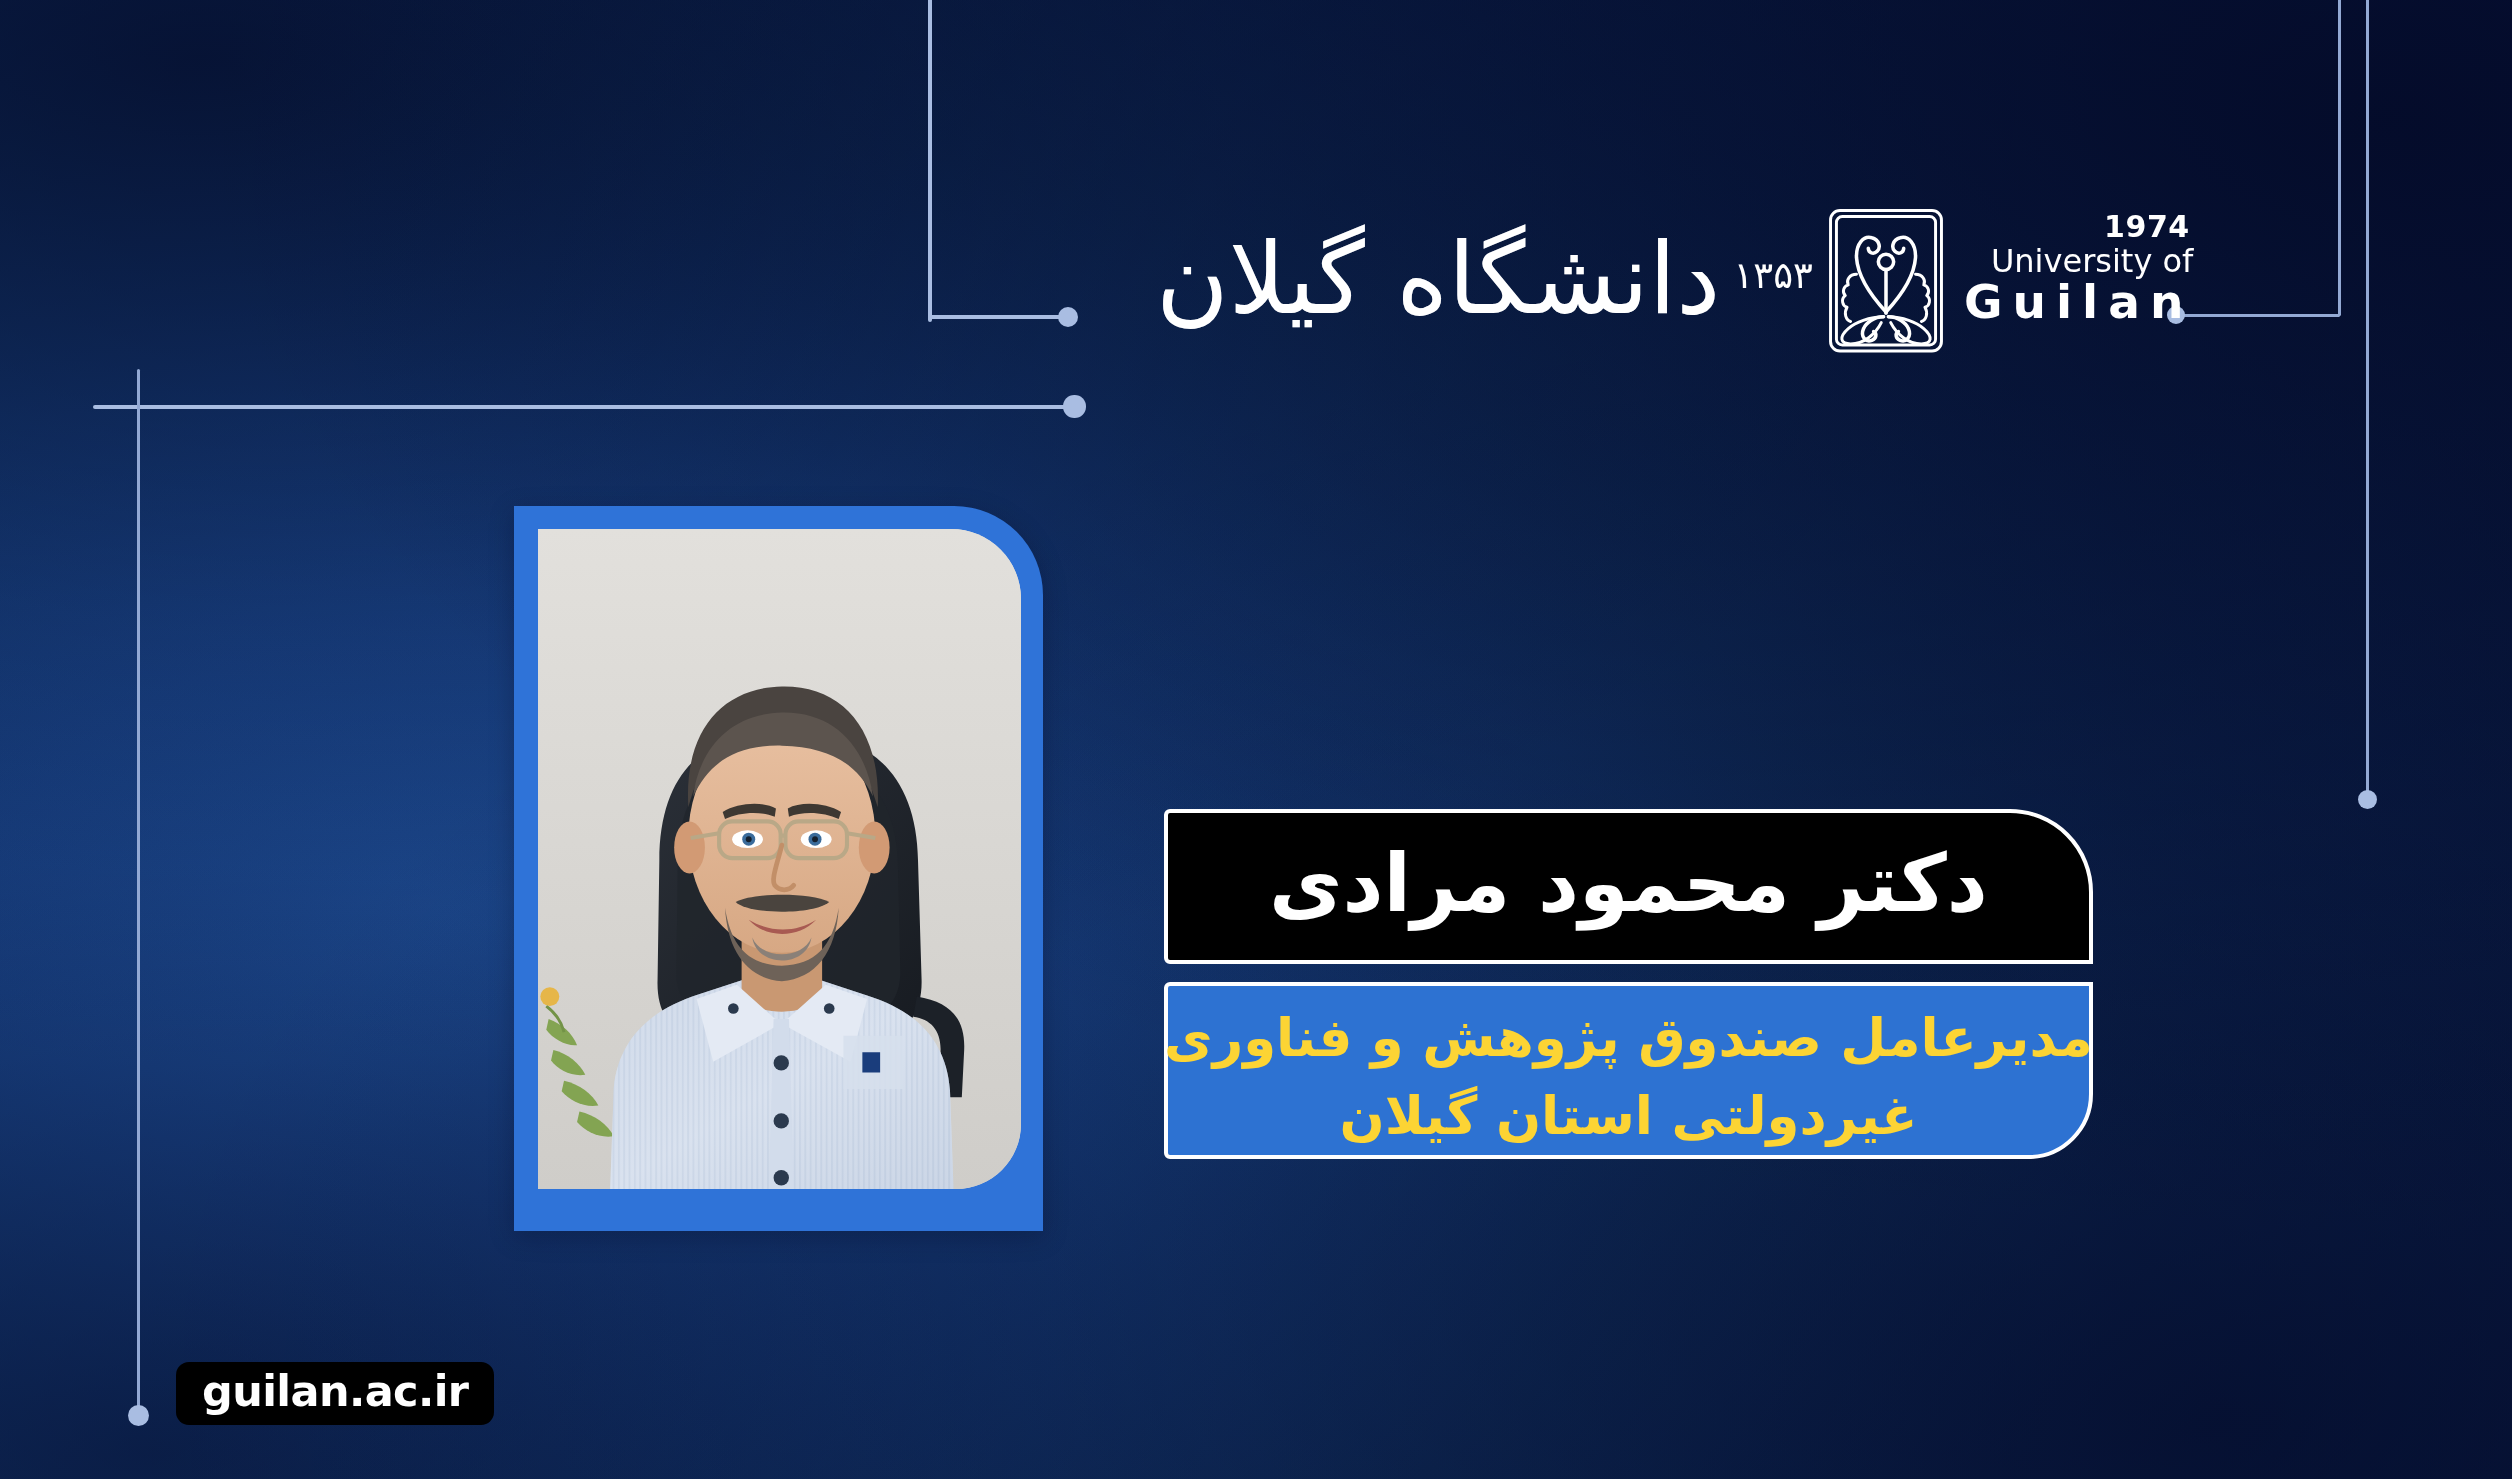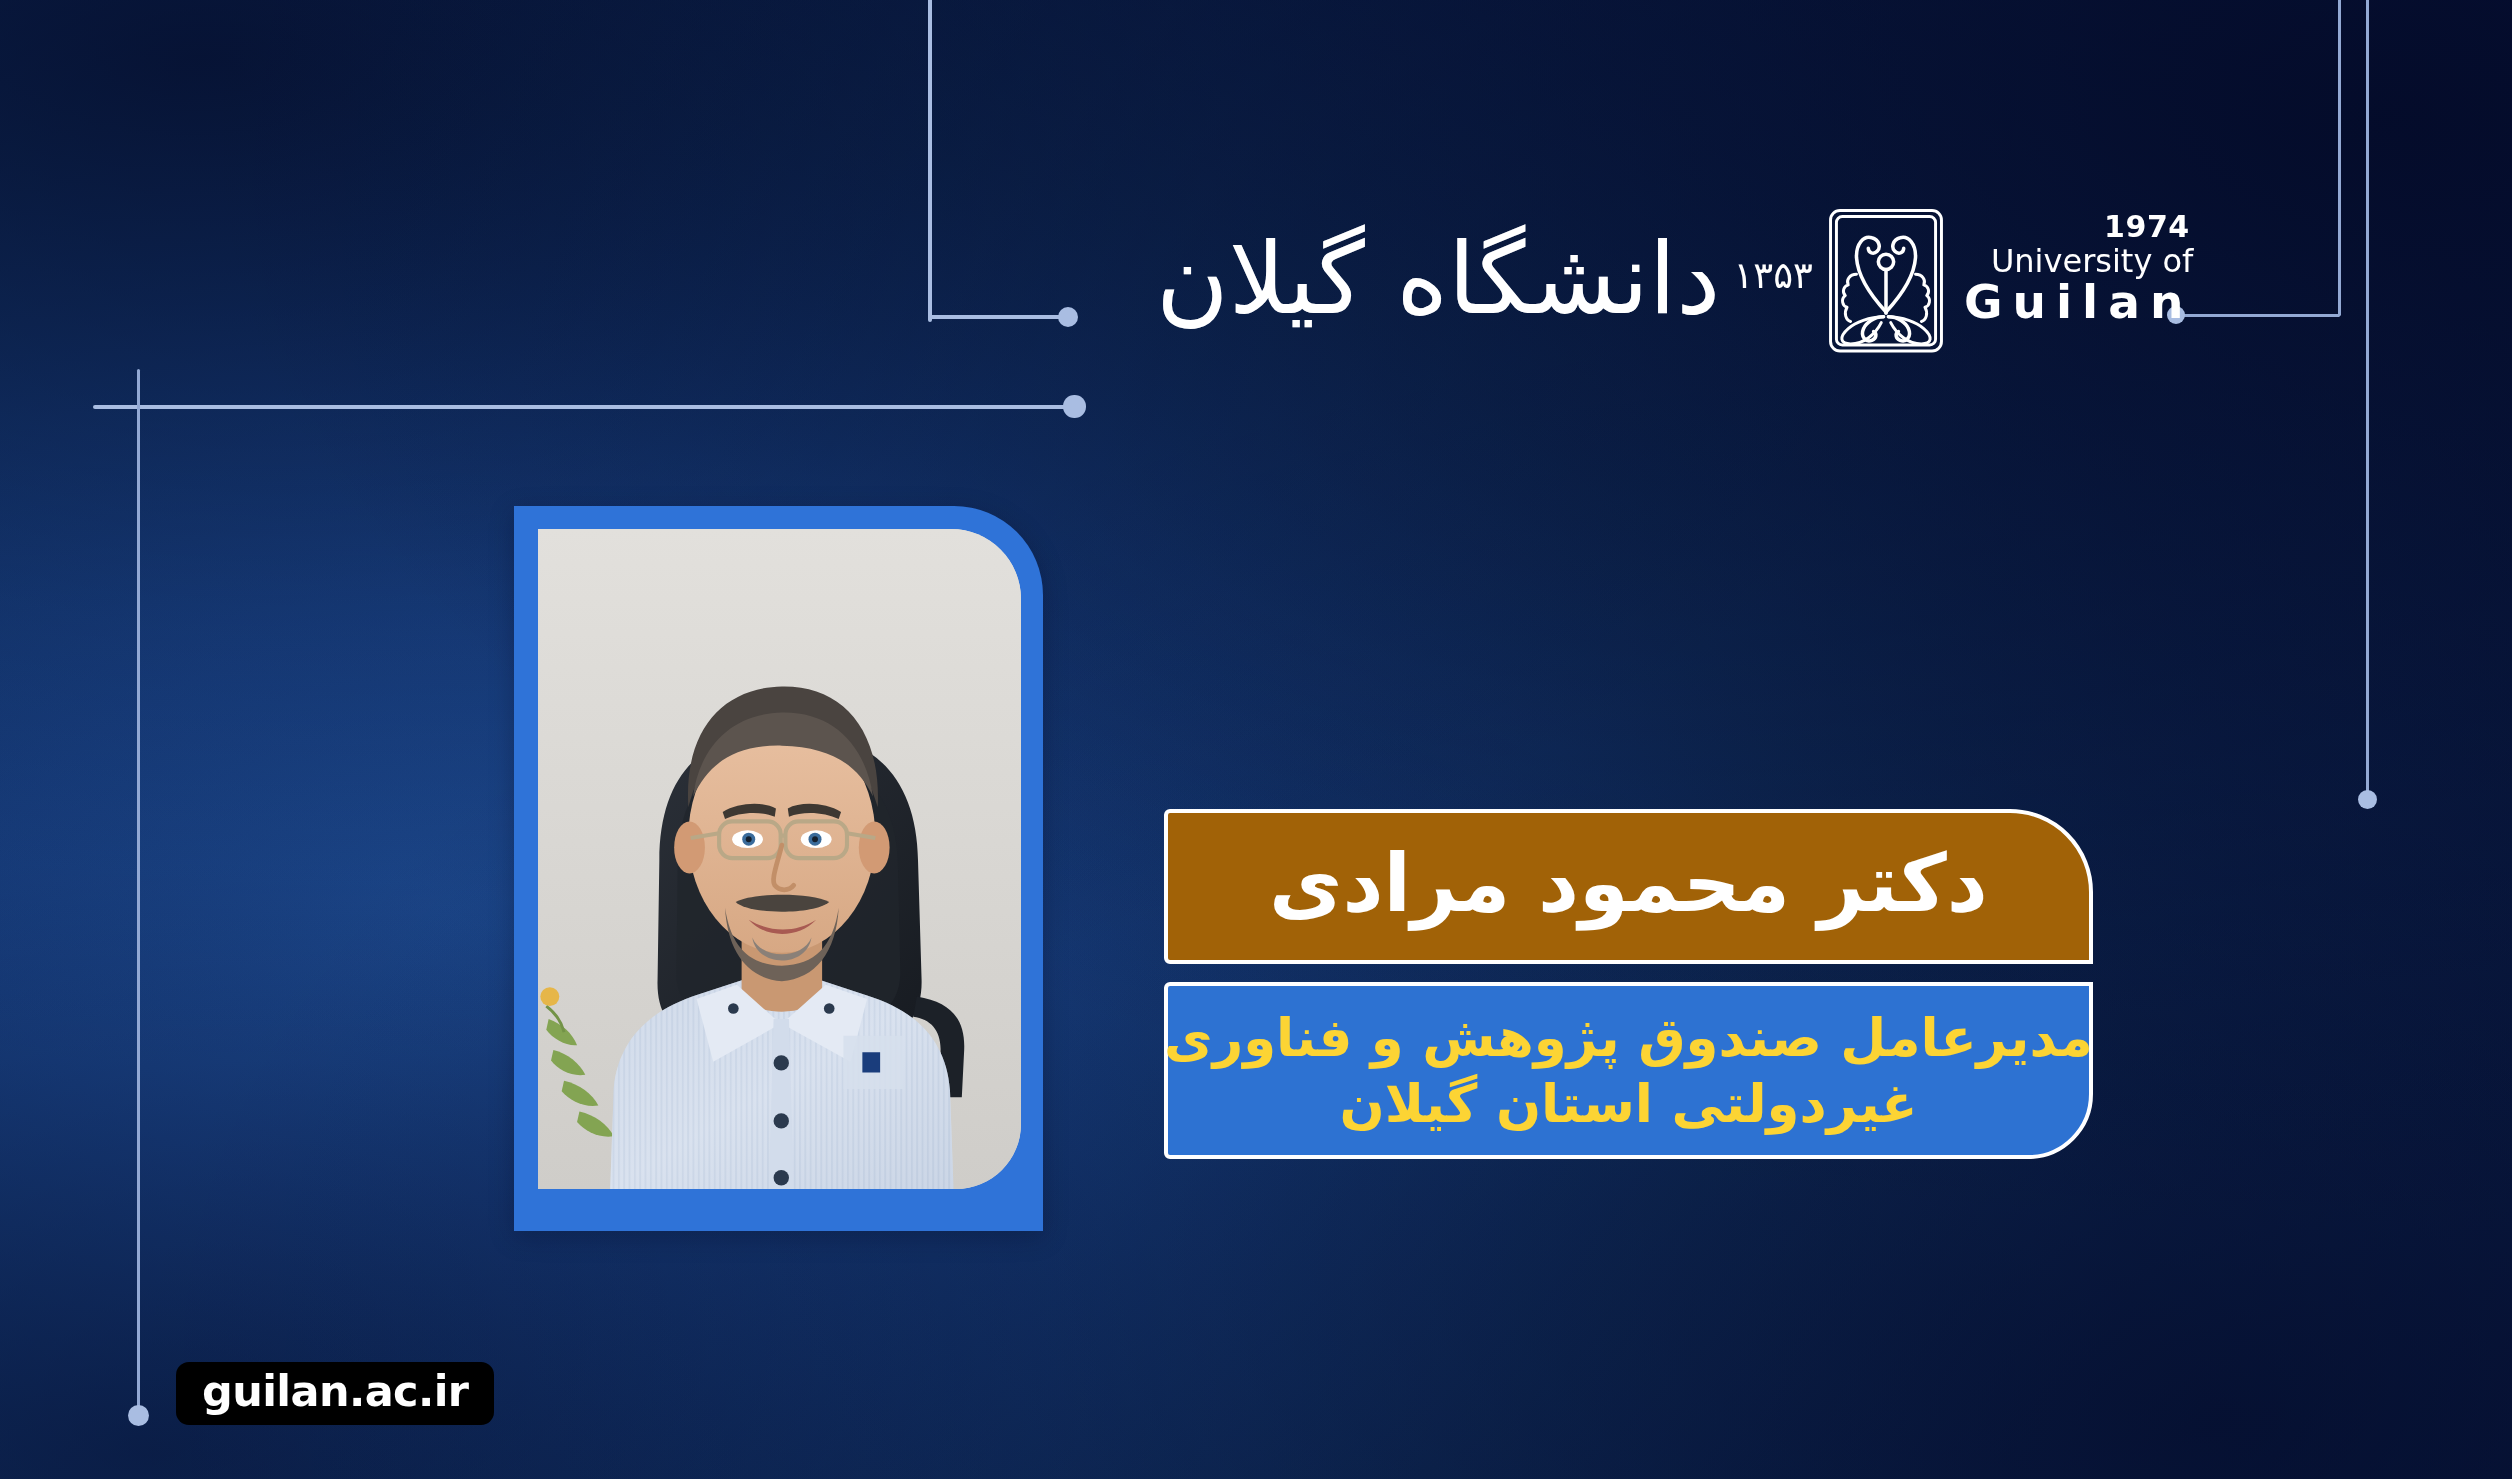--- a/index.html
+++ b/index.html
@@ -151,21 +151,21 @@
   }
   #portrait-photo svg { display: block; width: 100%; height: 100%; }
 
   
   #name-banner {
     position: absolute;
     left: 1164px;
     top: 809px;
     width: 929px;
     height: 155px;
-    background: #a16207;
+    background: #000000;
     border: 4.1px solid #FFFFFF;
     border-radius: 6px 83px 0 6px;
     box-sizing: border-box;
     display: flex;
     align-items: center;
     justify-content: center;
   }
   #name-text {
     color: #FFFFFF;
     font-size: 80px;
@@ -189,20 +189,21 @@
     align-items: center;
     justify-content: center;
     padding: 0 20px;
   }
   .title-line {
     color: #FCD434;
     font-size: 53px;
     font-weight: 700;
     line-height: 1.24;
     white-space: nowrap;
+    margin-top: 12px;
   }
 
   
   #url-pill {
     position: absolute;
     left: 176px;
     top: 1362px;
     height: 63px;
     padding: 0 26px;
     background: #000000;

